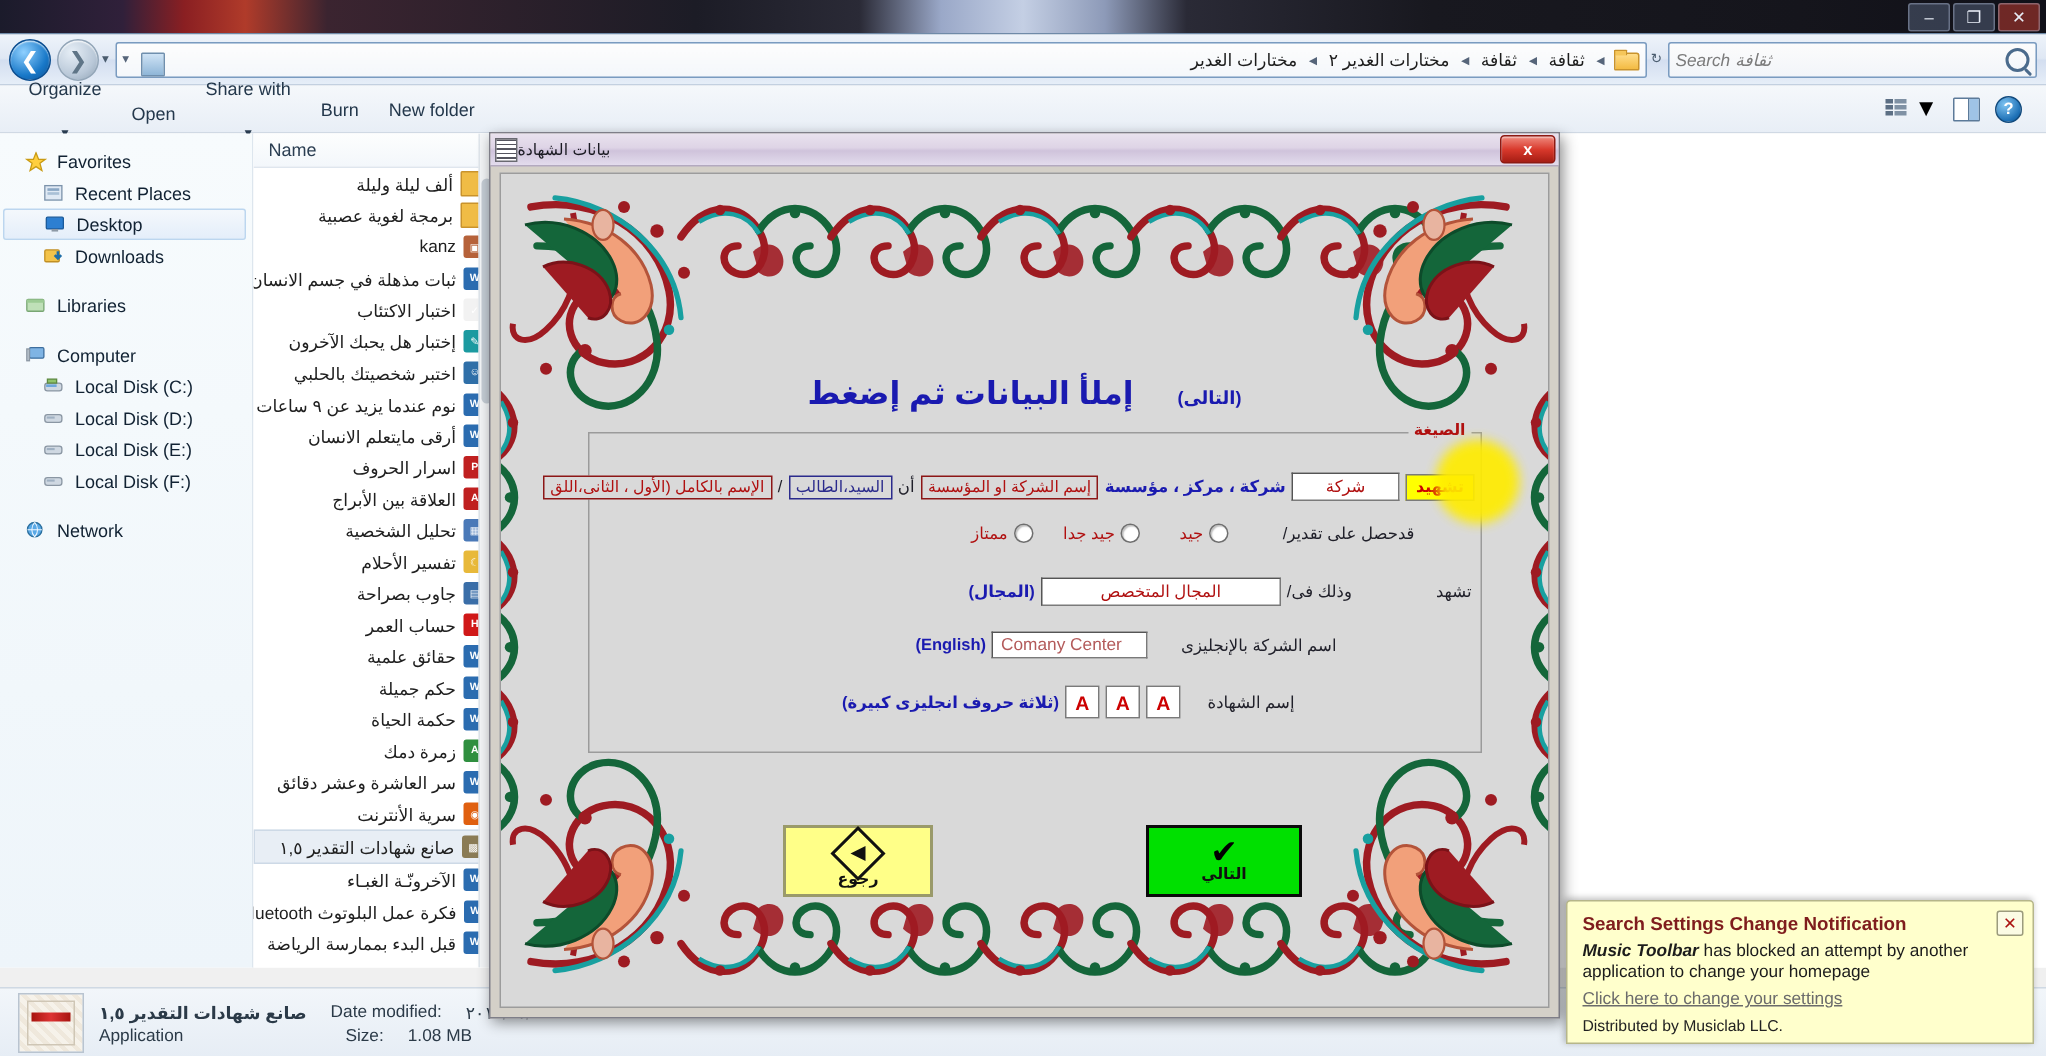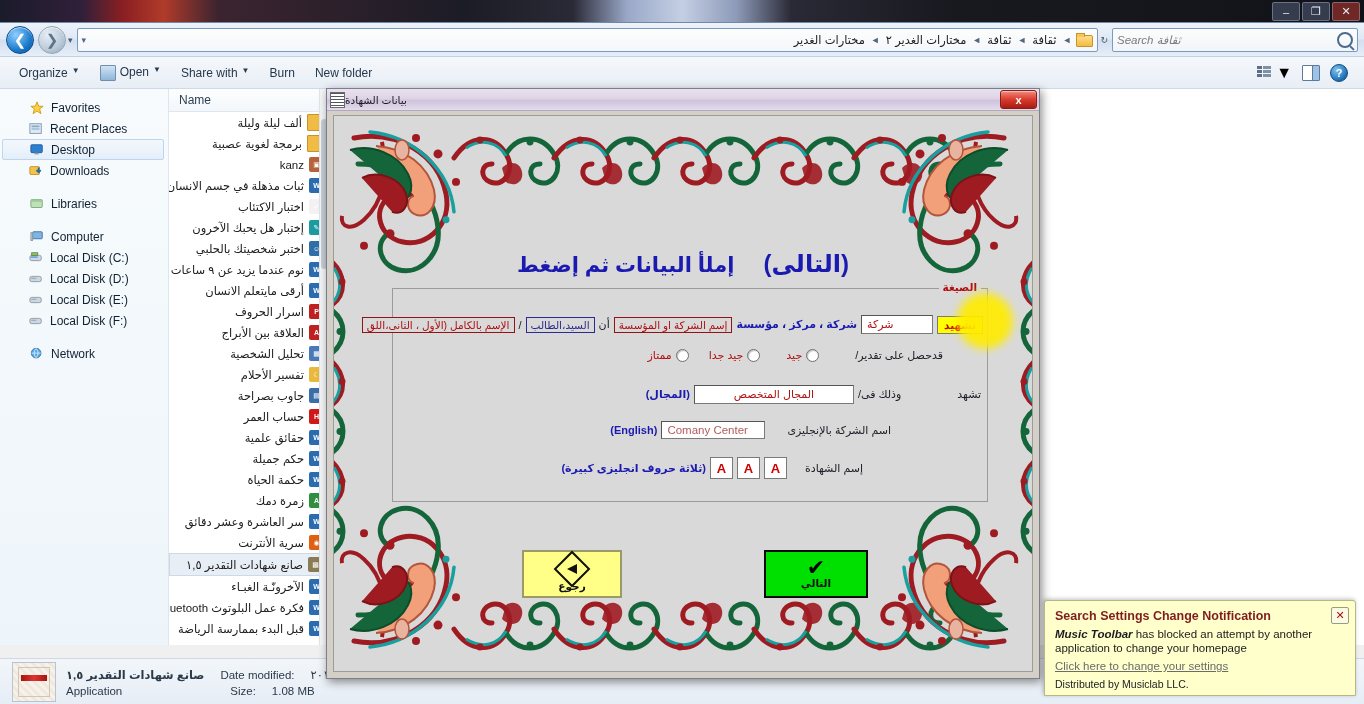--- a/index.html
+++ b/index.html
@@ -44,39 +44,39 @@
   .searchbox{width:236px;height:22px;background:linear-gradient(180deg,#fcfcfc,#f2f5f9);
     border:1px solid #7a9bc0;border-radius:2px;display:flex;align-items:center;
     padding:0 4px;justify-content:space-between;}
   .searchbox .ph{font-size:11.5px;color:#7b7b7b;font-style:italic;}
   .mag{width:12px;height:12px;border:2px solid #4b6b8c;border-radius:50%;position:relative;}
   .mag:after{content:"";position:absolute;right:-4px;bottom:-3px;width:6px;height:2px;background:#4b6b8c;
     transform:rotate(45deg);border-radius:1px;}
 
   .toolbar{height:31px;background:linear-gradient(180deg,#f5f8fb 0%,#e8eef6 100%);
     border-bottom:1px solid #d0d9e4;display:flex;align-items:center;padding:0 10px;gap:2px;}
-  .tb-item{font-size:12px;color:#24384c;padding:4px 9px;border-radius:3px;display:flex;gap:4px;}
+  .tb-item{font-size:12px;color:#24384c;padding:4px 9px;border-radius:3px;display:flex;align-items:center;gap:18px;flex-direction:column;}
   .tb-item .caret{font-size:8px;color:#2a3c50;}
   .tb-right{margin-left:auto;display:flex;align-items:center;gap:10px;padding-right:6px;}
   .view-ico{width:15px;height:13px;display:grid;grid-template-columns:5px 8px;grid-template-rows:repeat(3,3px);
     gap:1px;align-items:center;}
   .view-ico i{display:block;height:3px;background:#5c6f84;}
   .view-ico i.d{background:#7f91a4;}
   .pane-ico{width:16px;height:14px;border:1px solid #5c7a99;border-radius:1px;display:flex;background:#fff;}
   .pane-ico span{display:block;width:60%;height:100%;border-right:1px solid #5c7a99;}
   .pane-ico span+span{width:40%;background:#9fc3e6;border:none;}
   .help-ico{width:16px;height:16px;border-radius:50%;background:radial-gradient(circle at 35% 30%,#7fc4f2,#1c6fb5 70%,#14538a);
     color:#fff;font-size:11px;font-weight:bold;display:flex;align-items:center;justify-content:center;
     border:1px solid #114a7d;}
 
   
   .bodywrap{display:flex;height:556px;background:#fff;}
   .sidebar{width:168px;background:linear-gradient(180deg,#f7fbfd,#eef5fa);border-right:1px solid #dde6ee;
     padding-top:8px;font-size:12px;color:#123;}
-  .sb-row{display:flex;align-items:center;gap:6px;height:21px;padding-left:29px;white-space:nowrap;}
+  .sb-row{display:flex;align-items:center;gap:6px;height:21px;padding-left:16px;white-space:nowrap;}
   .sb-row.child{padding-left:28px;}
   .sb-row.sel{background:linear-gradient(180deg,#f4f8fc,#e4eefa);border:1px solid #bcd6ef;border-radius:2px;
     margin:0 4px 0 2px;padding-left:26px;height:19px;}
   .sb-gap{height:12px;}
   .sb-ico{width:16px;height:14px;flex:0 0 auto;position:relative;}
 
   .listpane{width:160px;border-right:1px solid #dde6ee;background:#fff;position:relative;overflow:hidden;}
   .lp-head{height:22px;border-bottom:1px solid #dfe6ee;display:flex;align-items:center;padding-left:10px;
     font-size:12px;color:#2b3e52;background:linear-gradient(180deg,#fdfefe,#f3f7fb);}
   .file-row{height:21px;display:flex;align-items:center;direction:rtl;gap:5px;padding:0 5px;
@@ -118,21 +118,21 @@
   .dlg-body{position:absolute;left:6px;top:26px;right:6px;bottom:6px;background:#d9d9d9;
     border:1px solid #9c9c9c;overflow:hidden;}
 
   
   .ornament{position:absolute;inset:0;pointer-events:none;}
   .ornament svg{width:100%;height:100%;display:block;}
 
   .dlg-inner{position:absolute;inset:0;}
   .heading{position:absolute;left:0;right:0;top:134px;text-align:center;
     font-size:21px;font-weight:bold;color:#1a1ab0;direction:rtl;letter-spacing:.3px;}
-  .heading .paren{font-size:24px;}
+  .heading .paren{font-size:12px;}
 
   
   .group{position:absolute;left:58px;top:172px;width:594px;height:212px;border:1px solid #9b9b9b;background:#d9d9d9;}
   .group-legend{position:absolute;right:6px;top:-8px;background:#d9d9d9;padding:0 4px;
     font-size:10.5px;color:#b01010;font-weight:bold;direction:rtl;}
 
   .row{position:absolute;display:flex;align-items:center;direction:rtl;gap:4px;}
   .lab{font-size:11px;color:#b01010;direction:rtl;white-space:nowrap;}
   .lab.blue{color:#1a1ab0;font-weight:bold;}
   .lab.dark{color:#20202a;}
@@ -575,21 +575,21 @@
           <span class="paren">(التالى)</span>
           &nbsp;&nbsp;&nbsp;
           <span>إملأ البيانات ثم إضغط</span>
         </div>
 
         <div class="group">
           <span class="group-legend">الصيغة</span>
 
           <div class="row" style="right:4px;top:26px;left:4px;justify-content:flex-start">
             <span class="hl-yellow">تشهيد</span>
-            <span class="txtin" style="width:62px;text-align:left">شركة</span>
+            <span class="txtin" style="width:62px;text-align:center">شركة</span>
             <span class="lab blue">شركة ، مركز ، مؤسسة</span>
             <span class="boxed">إسم الشركة او المؤسسة</span>
             <span class="lab dark">أن</span>
             <span class="boxed navy">السيد،الطالب</span>
             <span class="lab dark">/</span>
             <span class="boxed">الإسم بالكامل (الأول ، الثانى،اللق</span>
           </div>
 
           <div class="row" style="right:44px;top:60px">
             <span class="lab dark">قدحصل على تقدير/</span>

